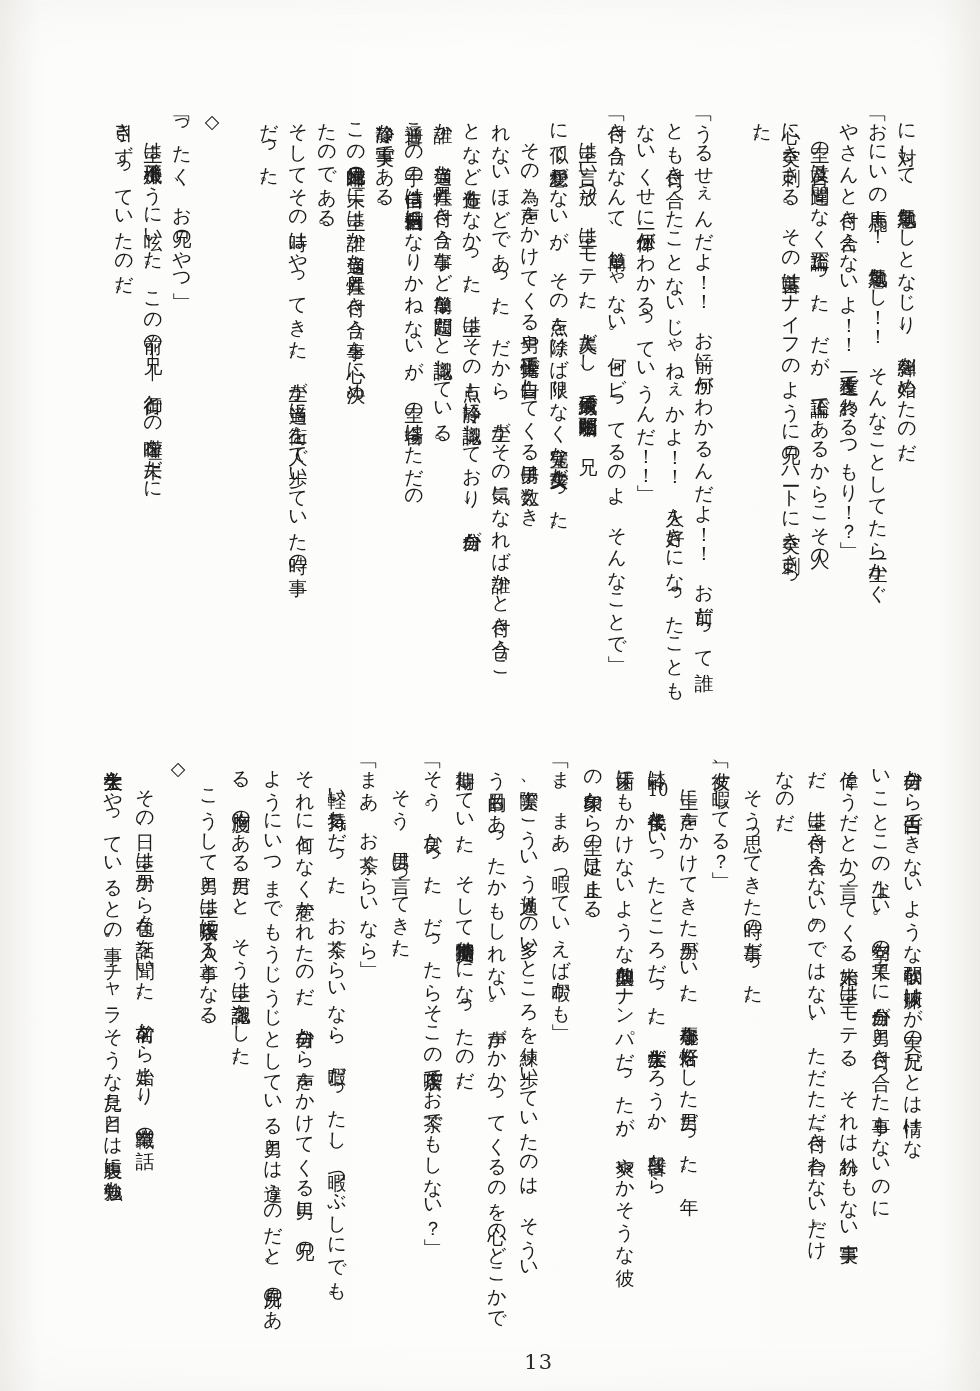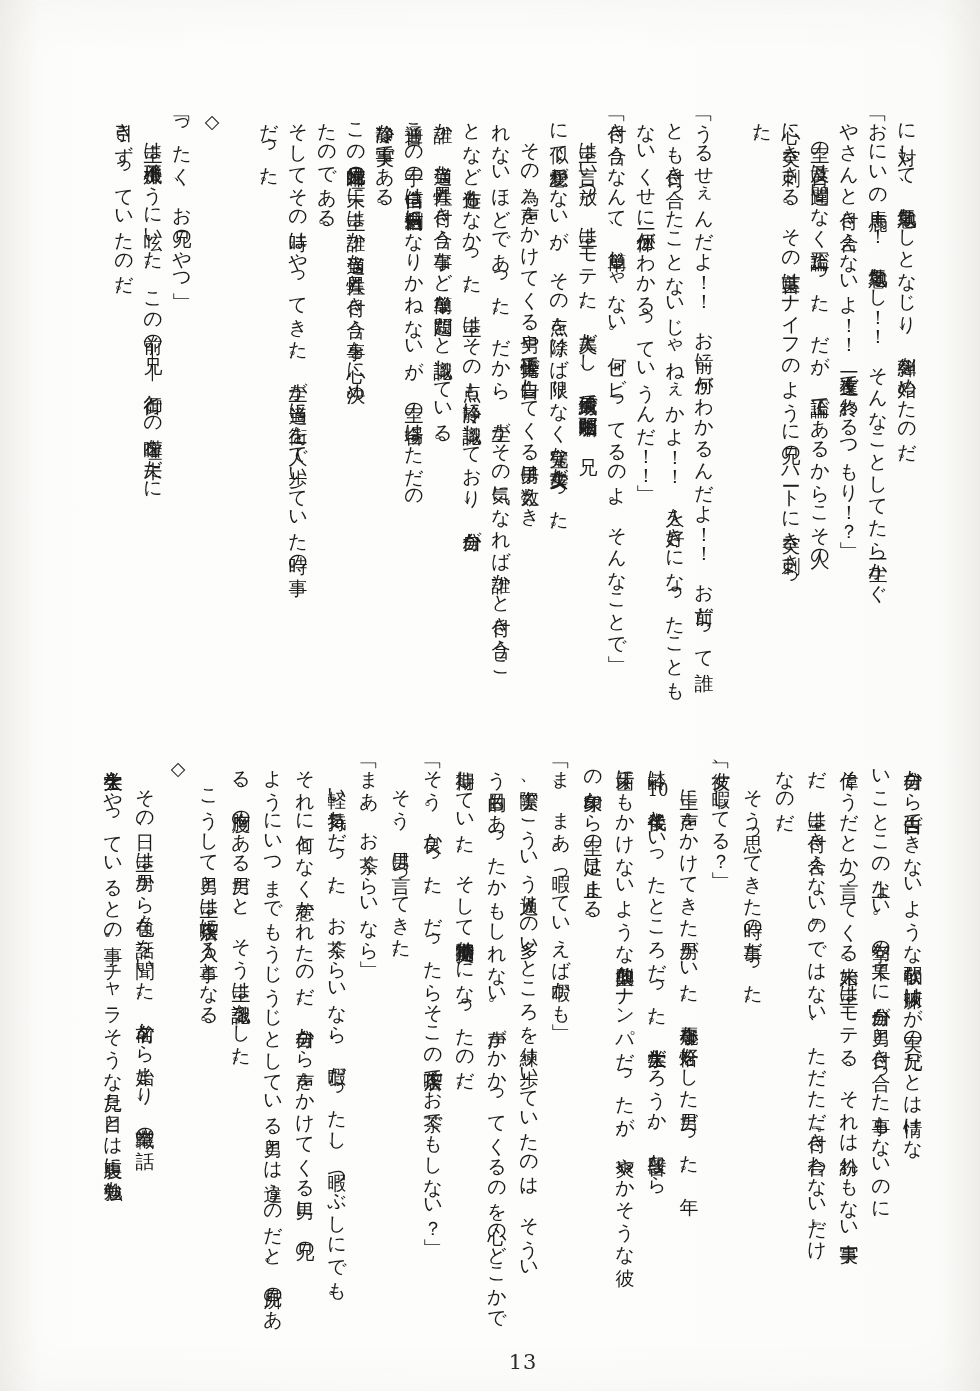--- a/index.html
+++ b/index.html
@@ -28,21 +28,21 @@
   .block-bottom { top: 757px; right: 50px;  height: 580px; }
   .line { margin: 0; padding: 0; }
   .block-top    .line { line-height: 29px; }
   .block-bottom .line { line-height: 32px; }
   .line.indent { text-indent: 19px; }
   .tcy { text-combine-upright: all; }
   .page-number {
     position: absolute;
     top: 1350px; left: 493px;
     width: 60px;
-    text-align: center;
+    text-align: right;
     font-size: 21px;
     letter-spacing: 1px;
     color: #2a2a2a;
   }
 </style>
 </head>
 <body>
 
 <div class="page">
   <div class="vtext block-top">

